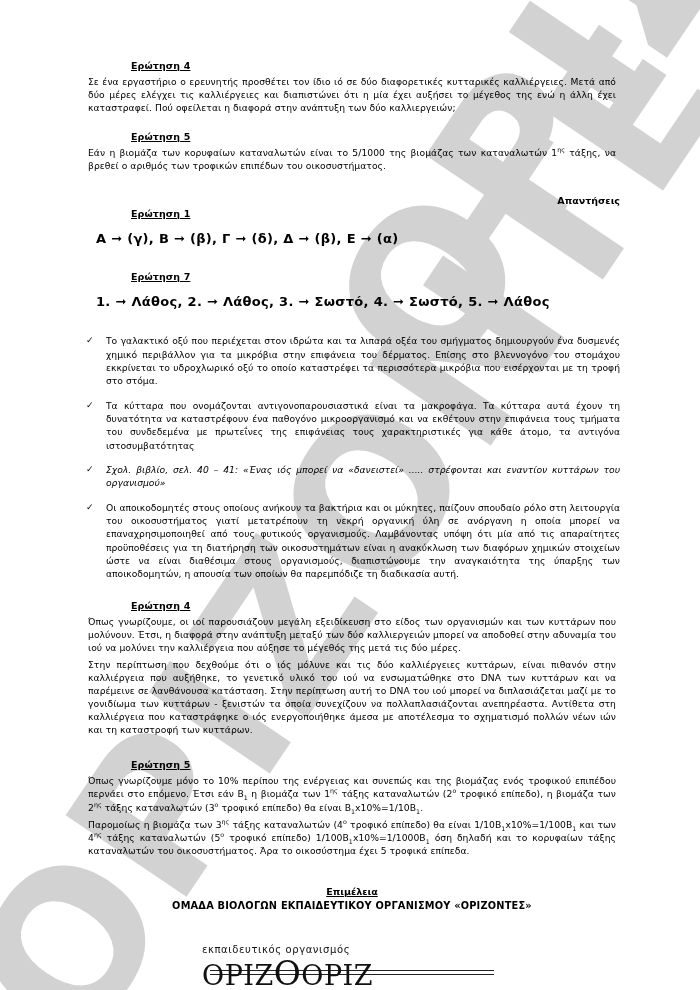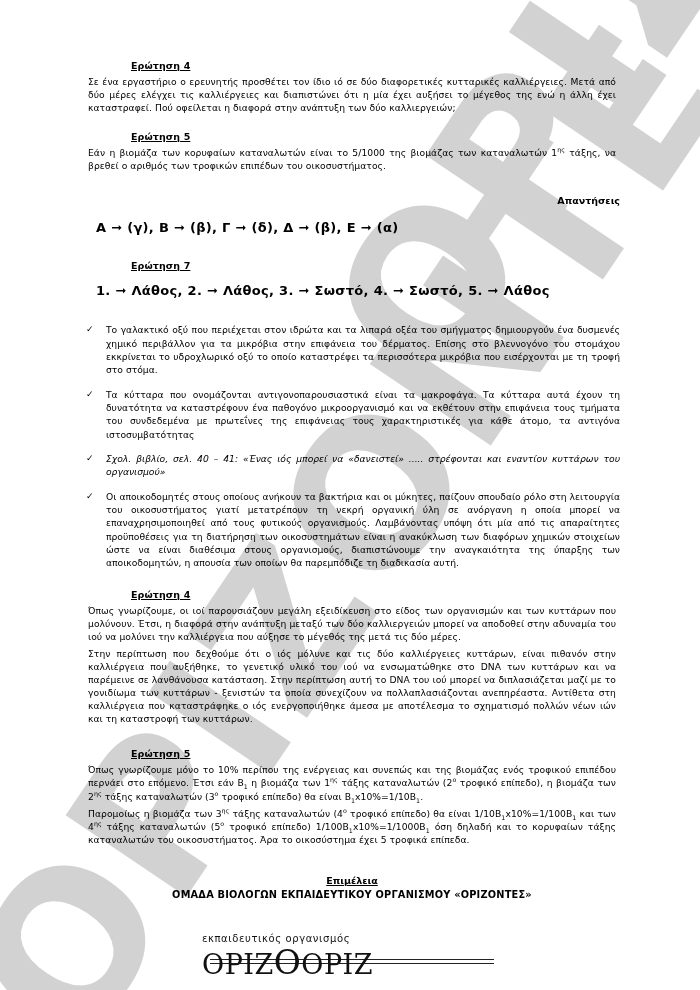--- a/index.html
+++ b/index.html
@@ -189,20 +189,21 @@
 
     <div class="q-head">Ερώτηση 5</div>
     <p class="para"><span>Εάν η βιομάζα των κορυφαίων καταναλωτών είναι το 5/1000 της βιομάζας των καταναλωτών 1</span><sup>ης</sup><span> τάξης, να βρεθεί ο αριθμός των τροφικών επιπέδων του οικοσυστήματος.</span></p>
 
     <div class="gap-lg"></div>
 
     <div class="answers-title">Απαντήσεις</div>
 
     <div style="height:2px"></div>
 
+    <div class="q-head">Ερώτηση 1</div>
     <div class="ans-line">Α ➞ (γ),   Β ➞ (β),   Γ ➞ (δ),   Δ ➞ (β),   Ε ➞ (α)</div>
 
     <div class="gap-md"></div>
 
     <div class="q-head">Ερώτηση 7</div>
     <div class="ans-line">1. ➞ Λάθος,   2. ➞ Λάθος,   3. ➞ Σωστό,   4. ➞ Σωστό,   5. ➞ Λάθος</div>
 
     <div class="gap-md"></div>
 
     <ul class="bullets" id="a3-bullets">

